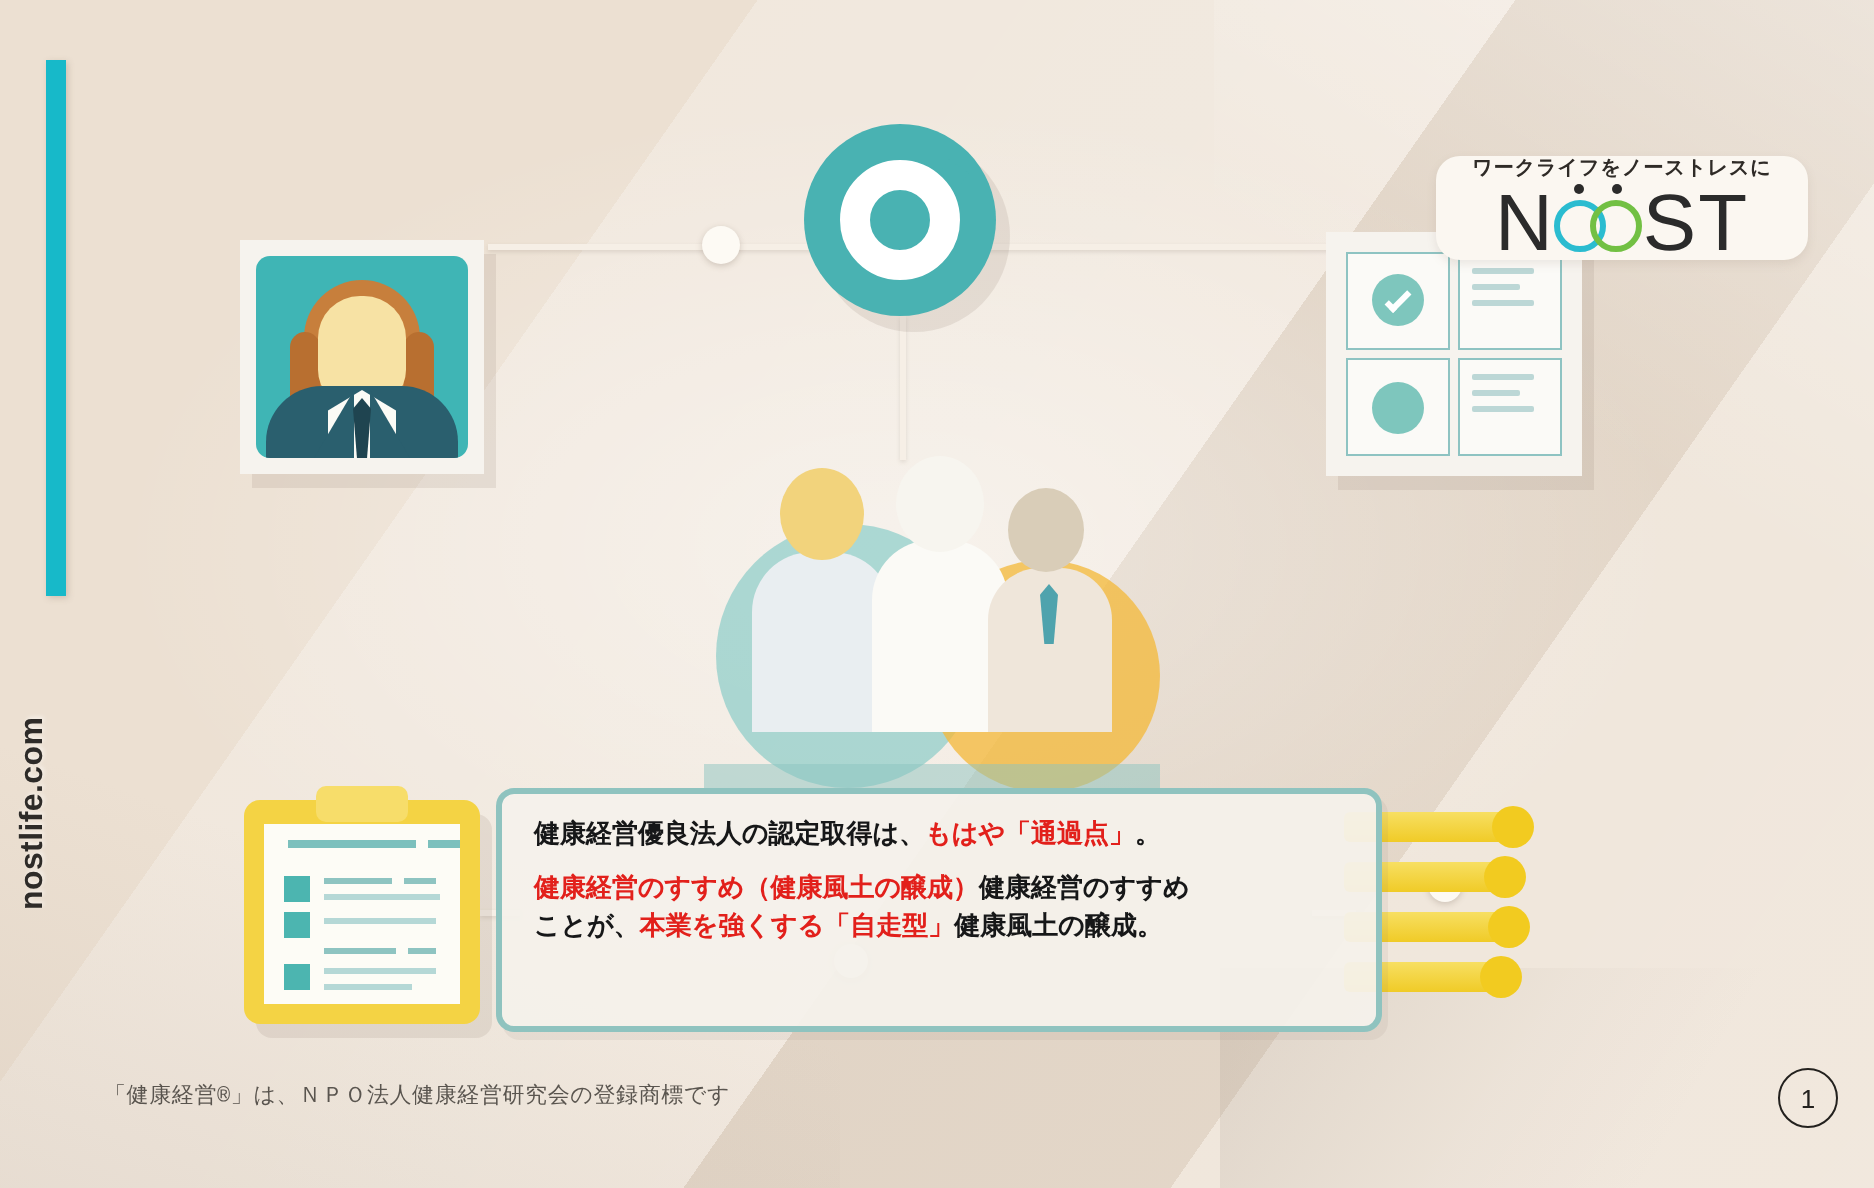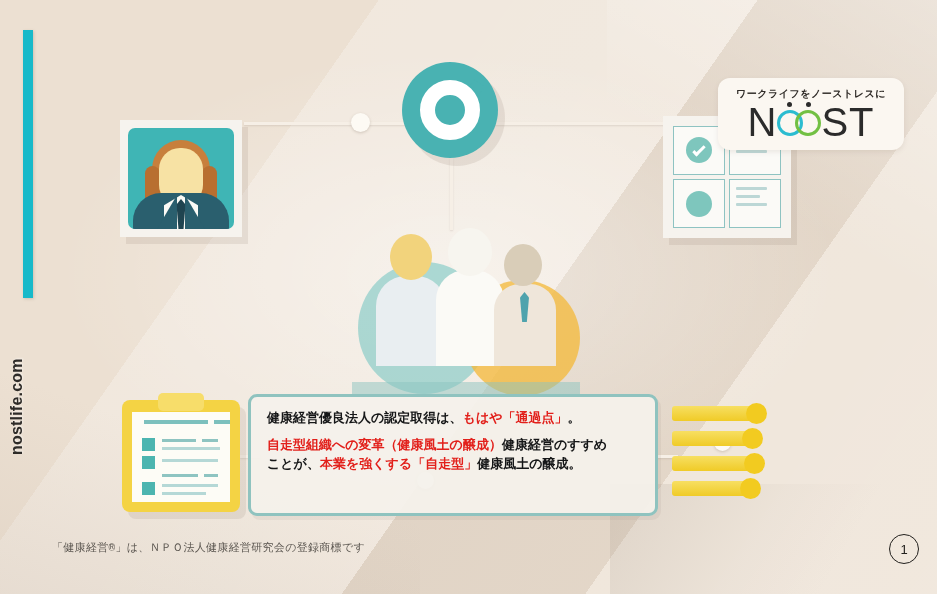--- a/index.html
+++ b/index.html
@@ -186,21 +186,21 @@
   .cb-row.dark { background: #8ec4c1; }
 
   
   #bullets { position: absolute; left: 672px; top: 406px; width: 108px; height: 100px; }
   .bl-row { position: absolute; height: 15px; }
   .bl-bar { position: absolute; left: 0; top: 0; height: 15px; background: linear-gradient(180deg,#f7df62,#f0cb27); border-radius: 3px; }
   .bl-dot { position: absolute; top: -3px; width: 21px; height: 21px; border-radius: 50%; background: #f2cb20; }
 
   
   #logo-card {
-    position: absolute; left: 718px; top: 78px; width: 186px; height: 72px;
+    position: absolute; left: 718px; top: 78px; width: 186px; height: 52px;
     background: #fbf7f1; border-radius: 12px;
     box-shadow: 0 2px 5px rgba(150,132,116,0.16);
     display: flex; flex-direction: column; align-items: center; justify-content: center;
   }
   .logo-tag { font-size: 10px; font-weight: bold; color: #2f2b27; letter-spacing: 0.5px; margin-bottom: 1px; }
   .logo-word { position: relative; font-size: 40px; font-weight: 300; color: #2b2b2b; letter-spacing: 1px; line-height: 1; display: flex; align-items: center; }
   .logo-n, .logo-s, .logo-t { font-family: "Liberation Sans", sans-serif; }
   .logo-oo { position: relative; display: inline-block; width: 44px; height: 40px; }
   .logo-oo .oc { position: absolute; top: 8px; width: 26px; height: 26px; border-radius: 50%; box-sizing: border-box; }
   .logo-oo .oc-l { left: 0; border: 3px solid #2bbcd0; }
@@ -220,21 +220,21 @@
   .title-line {
     color: #18191a; font-weight: bold; white-space: nowrap;
     font-family: "DejaVu Sans", "Liberation Sans", sans-serif;
     text-shadow: 0 1px 1px rgba(255,255,255,0.8);
   }
   #title-line1 { font-size: 30px; letter-spacing: -0.5px; }
   #title-line2 { font-size: 31px; letter-spacing: -1.2px; }
 
   
   #msg-box {
-    position: absolute; left: 248px; top: 394px; width: 410px; height: 122px;
+    position: absolute; left: 248px; top: 394px; width: 443px; height: 122px;
     background: rgba(244,241,235,0.94);
     border: 3px solid #8fc3bf;
     border-radius: 9px;
     padding: 12px 14px 10px 16px;
     box-shadow: 3px 4px 0 rgba(150,132,116,0.10);
   }
   .msg-line {
     font-size: 13px; font-weight: bold; color: #161718; line-height: 1.45;
     font-family: "DejaVu Sans", "Liberation Sans", sans-serif;
     white-space: nowrap;
@@ -394,20 +394,20 @@
     </div>
     <div class="bl-row" style="top:75px;">
       <div class="bl-bar" style="width:76px;"></div>
       <div class="bl-dot" style="left:68px;"></div>
     </div>
   </div>
 
 
   <div id="msg-box">
     <div class="msg-line msg-p1"><span>健康経営優良法人の認定取得は、</span><span class="red">もはや「通過点」</span><span>。</span></div>
-    <div class="msg-line"><span class="red">自走型組織への変革（健康風土の醸成）</span><span>健康経営のすすめ</span></div>
+    <div class="msg-line"><span class="red">健康経営のすすめ（健康風土の醸成）</span><span>健康経営のすすめ</span></div>
     <div class="msg-line"><span>ことが、</span><span class="red">本業を強くする「自走型」</span><span>健康風土の醸成。</span></div>
   </div>
 
   <div id="footer-left">「健康経営®」は、ＮＰＯ法人健康経営研究会の登録商標です</div>
   <div id="page-badge">1</div>
 
 </div>
 
 </body></html>

